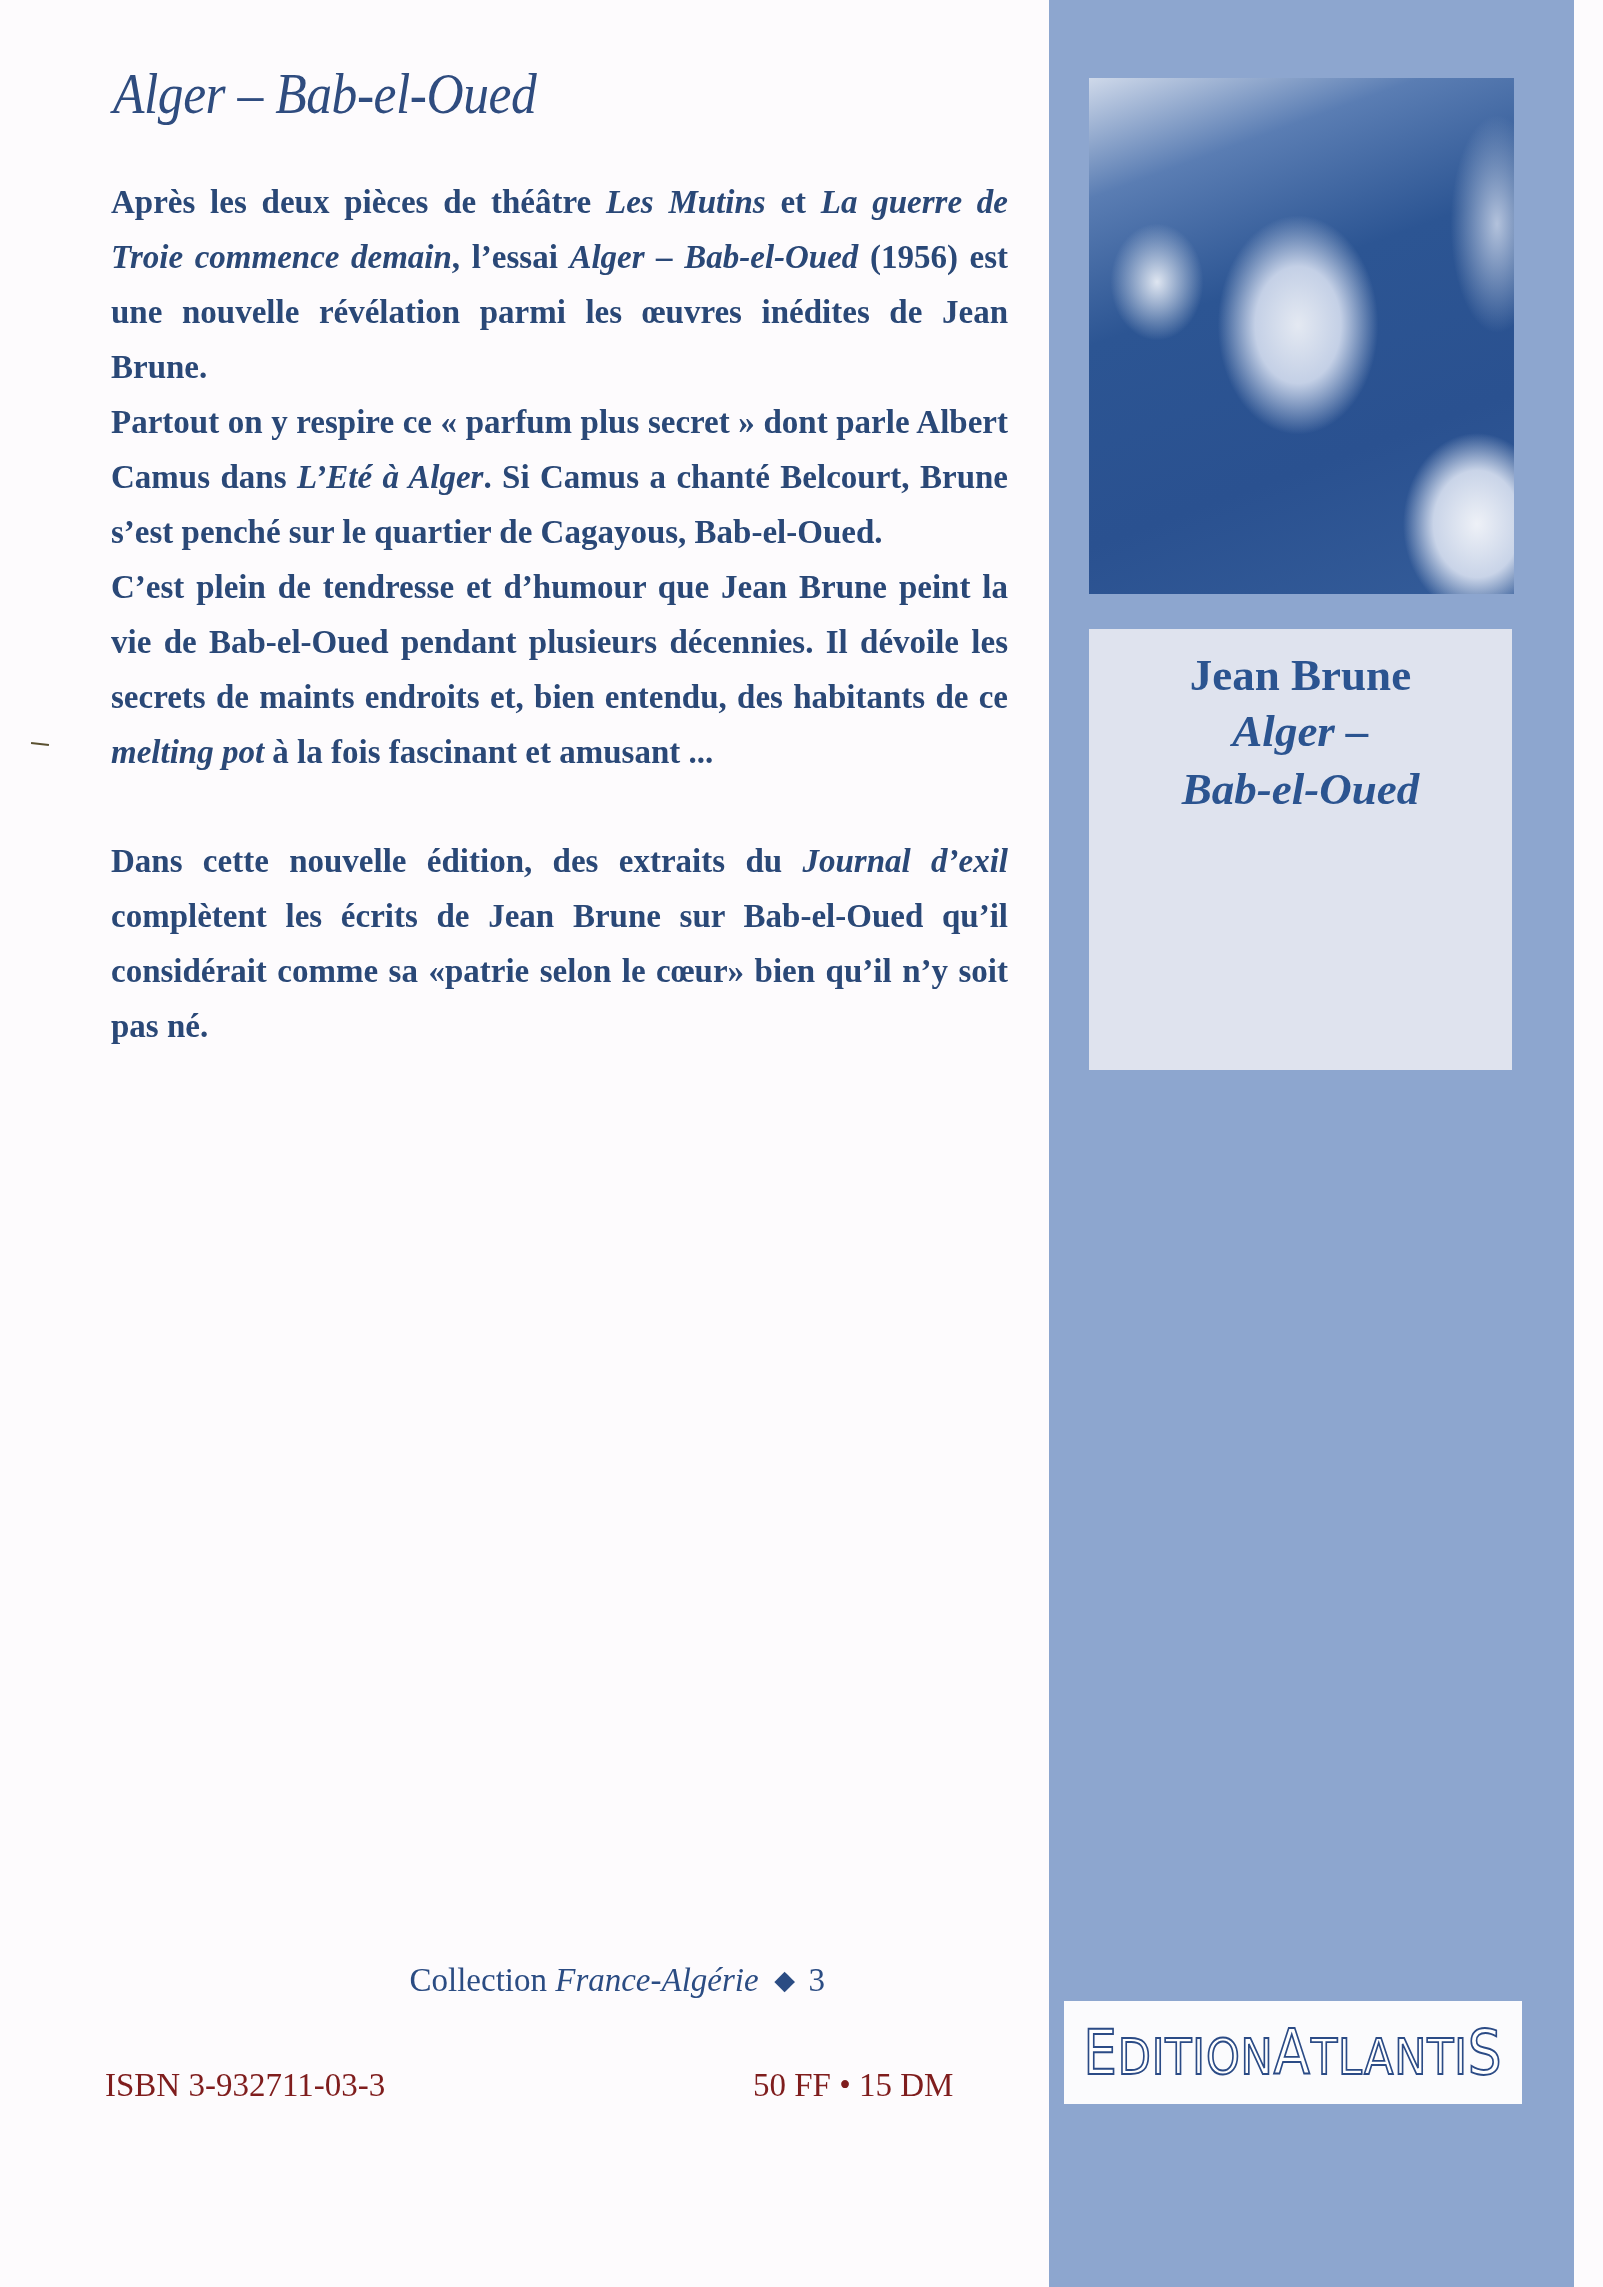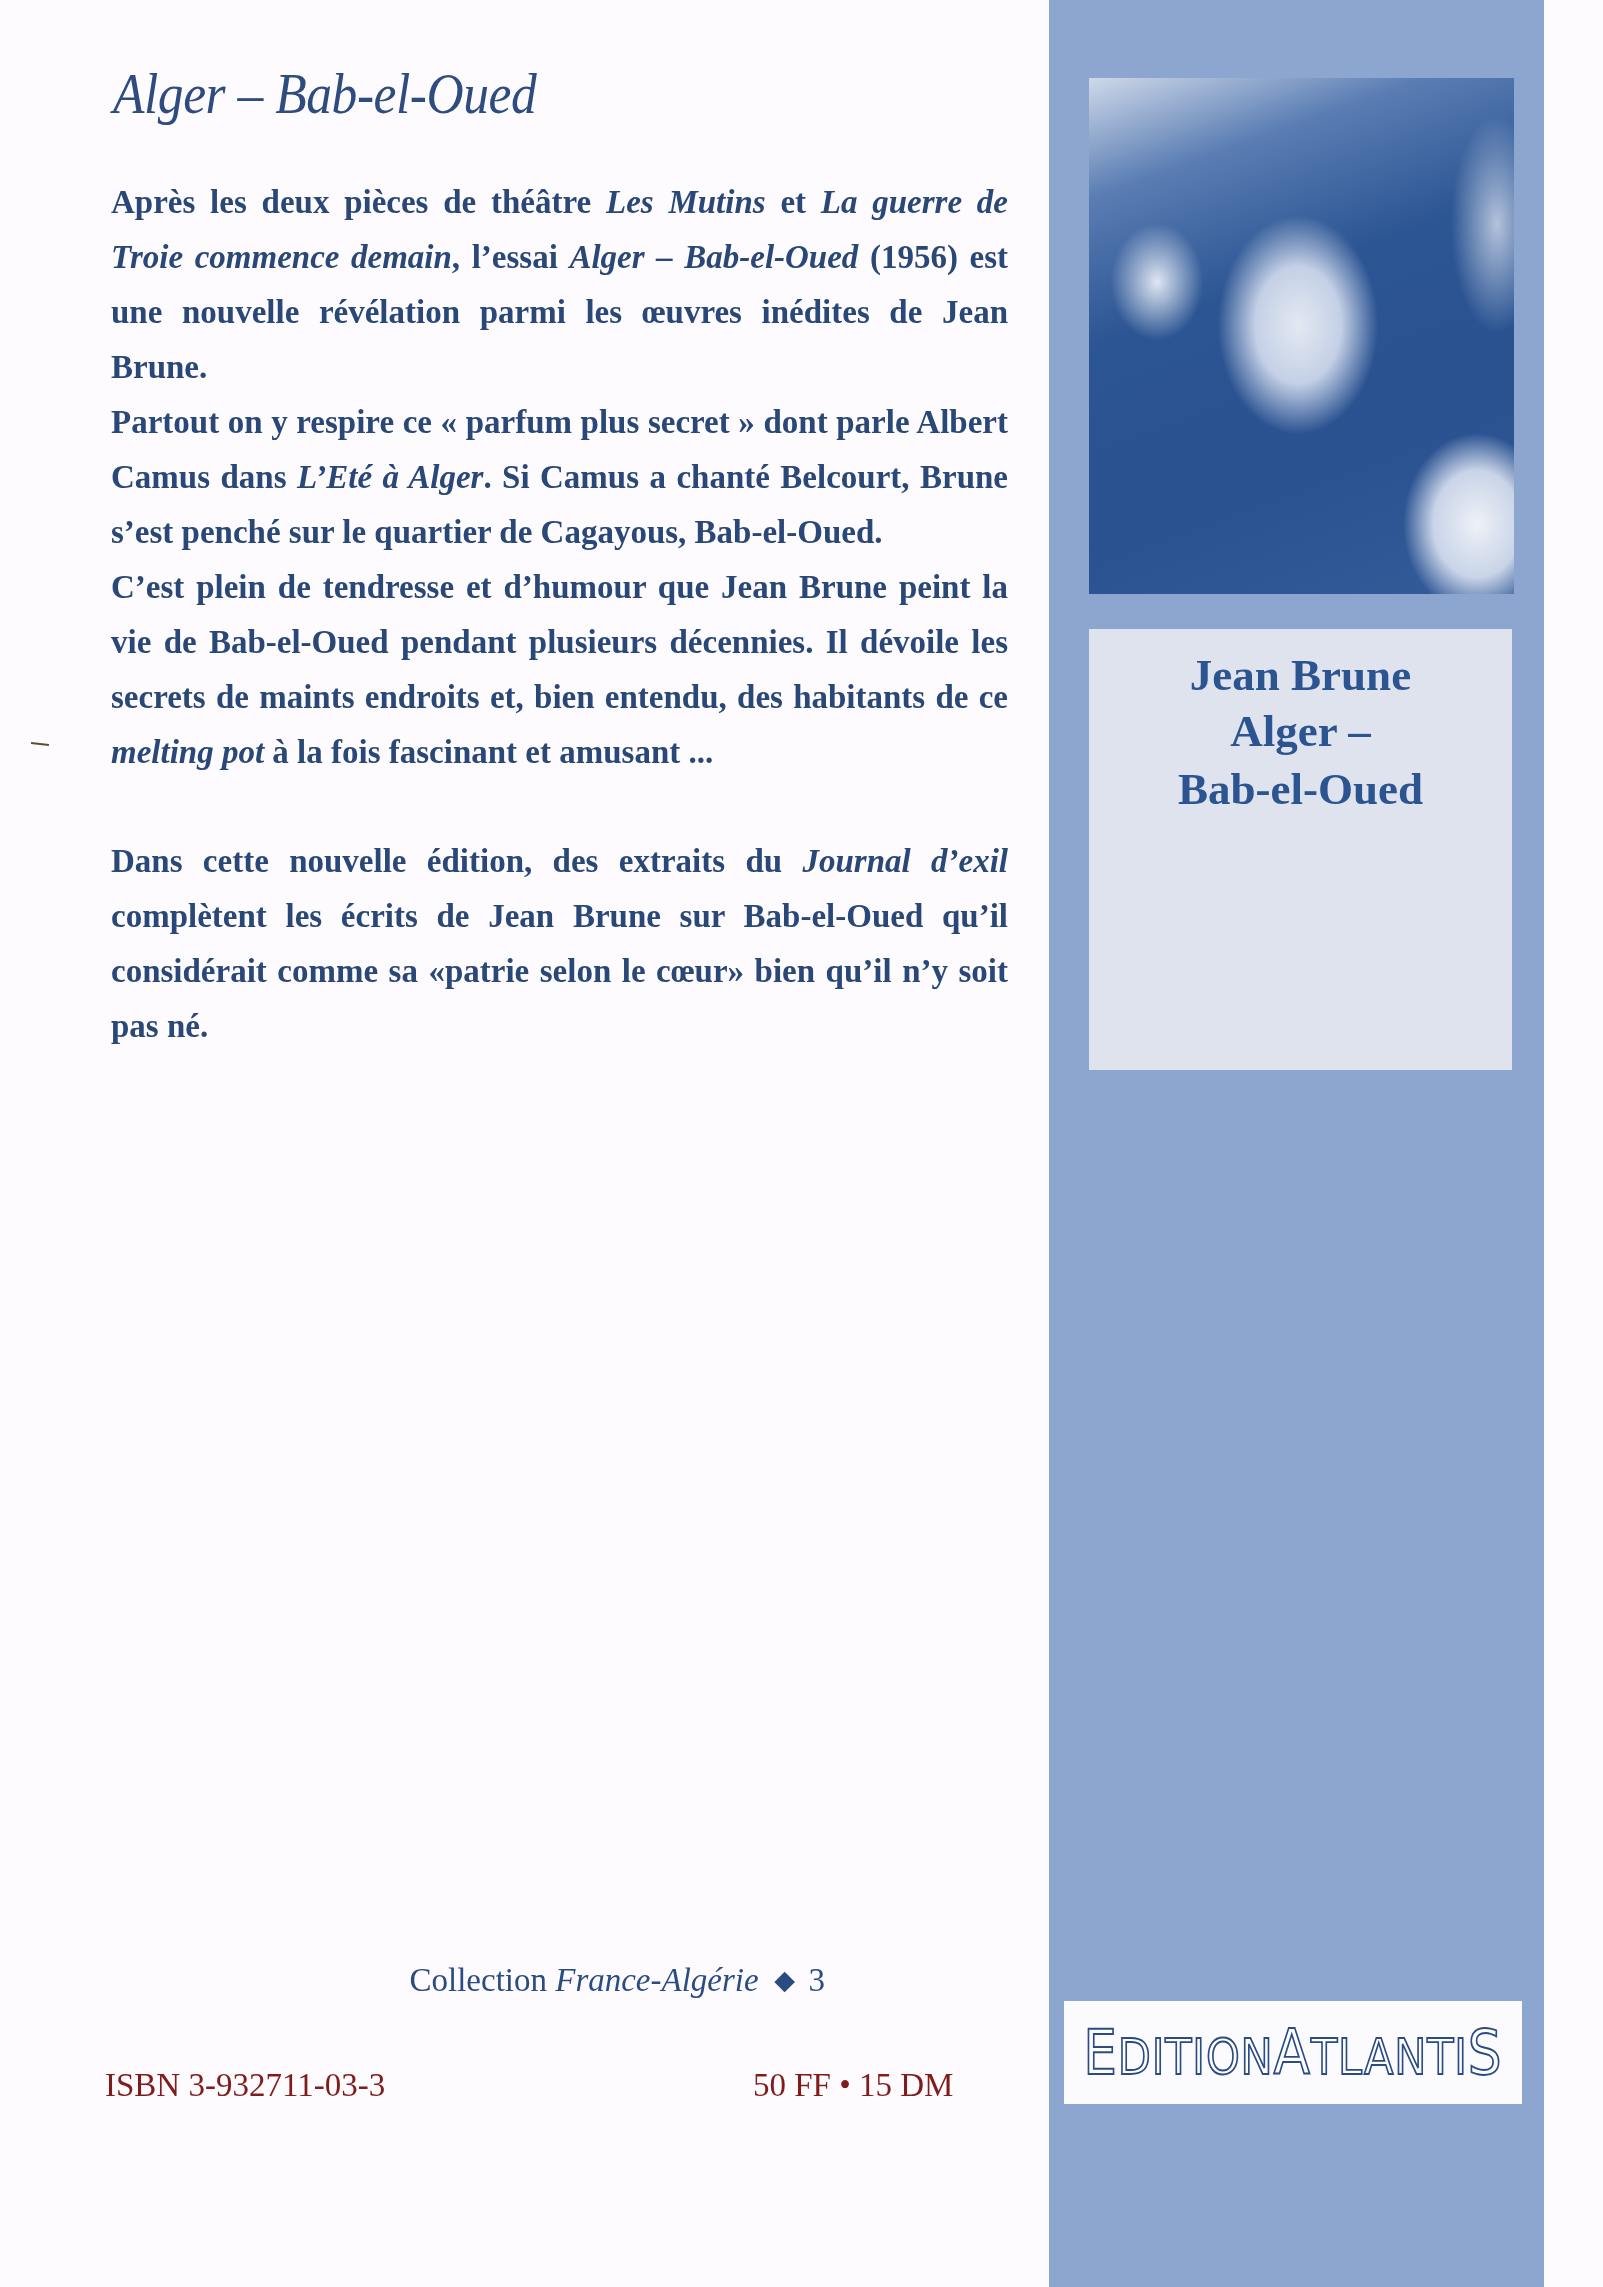--- a/index.html
+++ b/index.html
@@ -32,36 +32,37 @@
     position: absolute; left: 105px; top: 2067px;
     font-size: 33px; color: #7f1d1d; white-space: nowrap;
   }
   .price {
     position: absolute; left: 753px; top: 2067px;
     font-size: 33px; color: #7f1d1d; white-space: nowrap;
   }
   .band {
     position: absolute; left: 1049px; top: 0; width: 495px; height: 2287px;
     background: #8da6cf;
+    padding-left: 30px;
   }
   .photo {
     position: absolute; left: 40px; top: 78px; width: 425px; height: 516px;
     background:
       radial-gradient(ellipse 107px 146px at 209px 247px, #e4e9f2 0%, #c4d0e6 40%, rgba(90,120,170,0) 75%),
       radial-gradient(ellipse 58px 73px at 68px 204px, #dfe6f1 0%, rgba(120,150,200,0) 80%),
       radial-gradient(ellipse 87px 107px at 388px 446px, #eef1f7 0%, #c9d4e8 50%, rgba(90,120,170,0) 85%),
       radial-gradient(ellipse 58px 136px at 408px 146px, #b3c2dc 0%, rgba(90,120,170,0) 80%),
       linear-gradient(160deg, #cfd9ea 0%, #5a7db3 18%, #2c5593 40%, #2a5190 70%, #345c99 100%);
   }
   .info-box {
     position: absolute; left: 40px; top: 629px; width: 423px; height: 441px;
     background: #dfe3ee; text-align: center; color: #2b5490;
   }
   .info-author { margin-top: 19.4px; font-size: 45px; font-weight: bold; line-height: 54px; }
-  .info-title { font-size: 45px; font-weight: bold; line-height: 58px; }
+  .info-title { font-size: 45px; font-style: italic; font-weight: bold; line-height: 58px; }
   .info-details { margin-top: 13.6px; font-size: 33px; line-height: 44px; }
   .logo-box {
     position: absolute; left: 14.6px; top: 2001px; width: 458px; height: 103px;
     background: #fbfbfd; display: flex; align-items: center; justify-content: center;
   }
   .logo-text {
     font-family: "DejaVu Sans", sans-serif; font-size: 50px; letter-spacing: 1px;
     color: #ffffff; -webkit-text-stroke: 1.9px #2b4b86; font-weight: normal;
     font-variant: small-caps; text-transform: uppercase;
     transform: scaleX(0.86);

